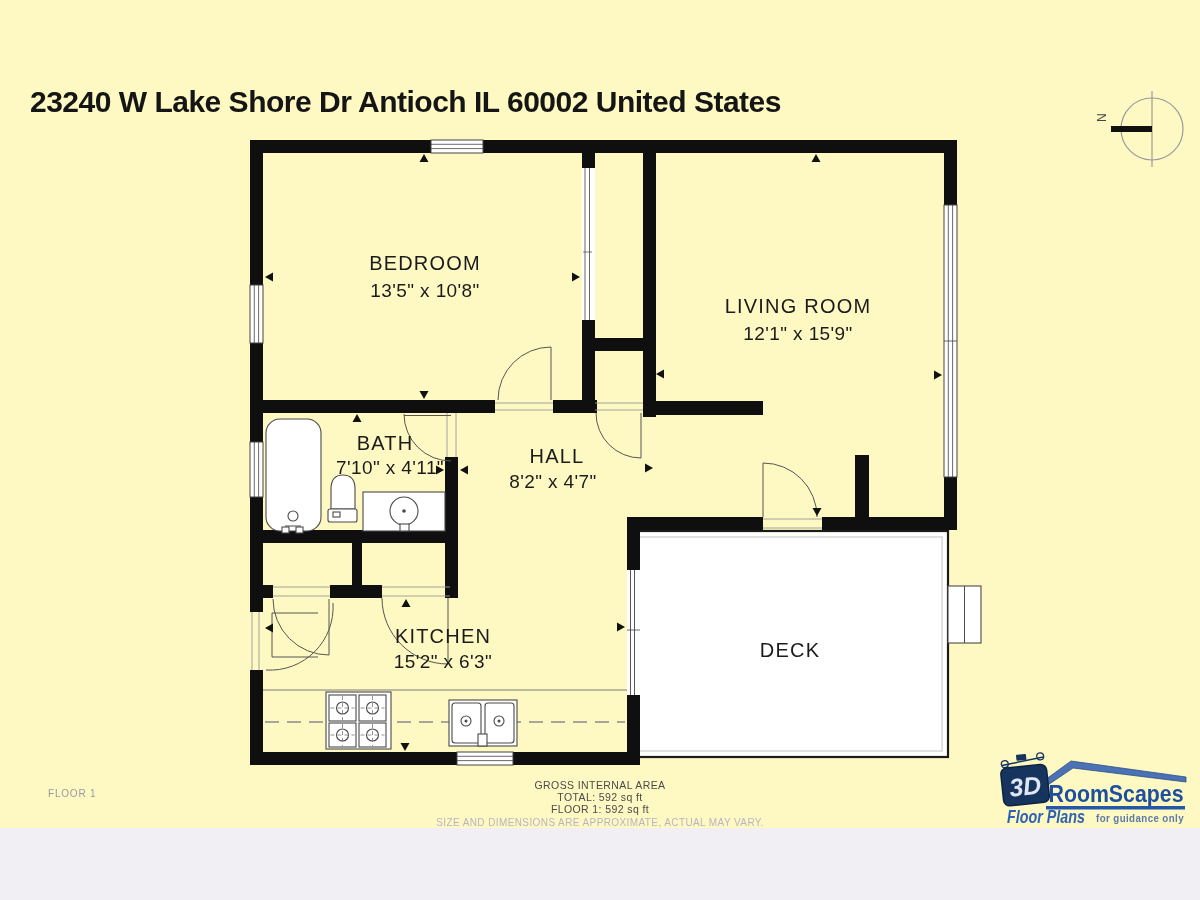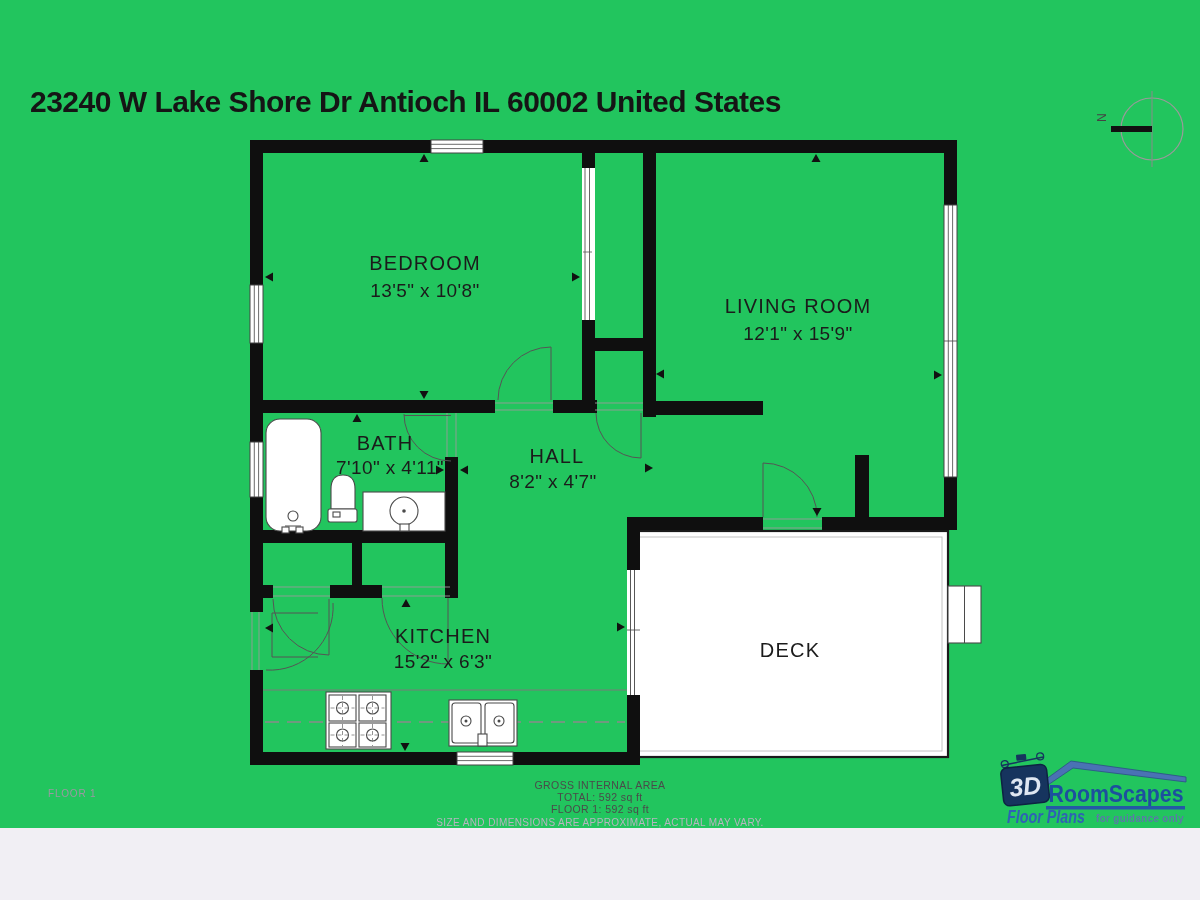--- a/index.html
+++ b/index.html
@@ -1,16 +1,16 @@
 <!DOCTYPE html>
 <html><head>
 <meta charset="utf-8">
 <style>
   html,body { margin:0; padding:0; background:#fff; }
-  .canvas { position:relative; width:1200px; height:900px; background:#22c55e; overflow:hidden;
+  .canvas { position:relative; width:1200px; height:900px; background:#fef9c3; overflow:hidden;
             font-family:"Liberation Sans", sans-serif; }
   svg text { font-family:"Liberation Sans", sans-serif; }
   .title-text { font-size:30px; font-weight:bold; fill:#151515; letter-spacing:-0.5px; }
   .room-name { font-size:20px; fill:#1b1b1b; letter-spacing:1.2px; }
   .room-dims { font-size:19px; fill:#1b1b1b; letter-spacing:0.4px; }
   .wall { fill:#0f0f0f; }
   .fixture { fill:#ffffff; stroke:#4a4a4a; stroke-width:1.1; }
   .thinline { stroke:#4a4a4a; stroke-width:1; fill:none; }
   .sill { stroke:#9a9a9a; stroke-width:0.9; }
   .doorarc { stroke:#555; stroke-width:1; fill:none; }

